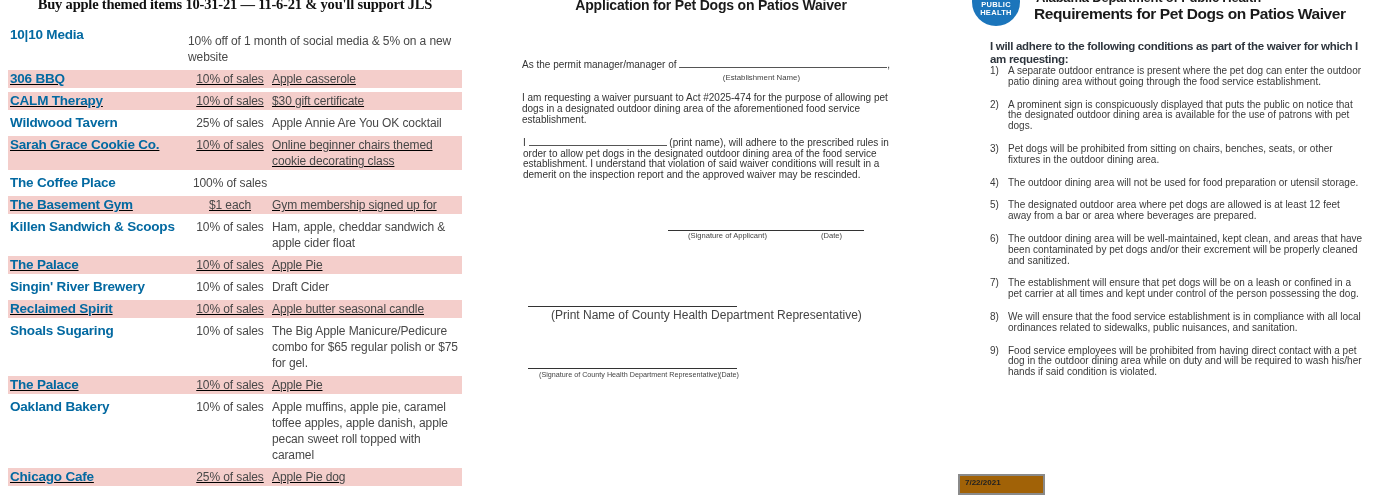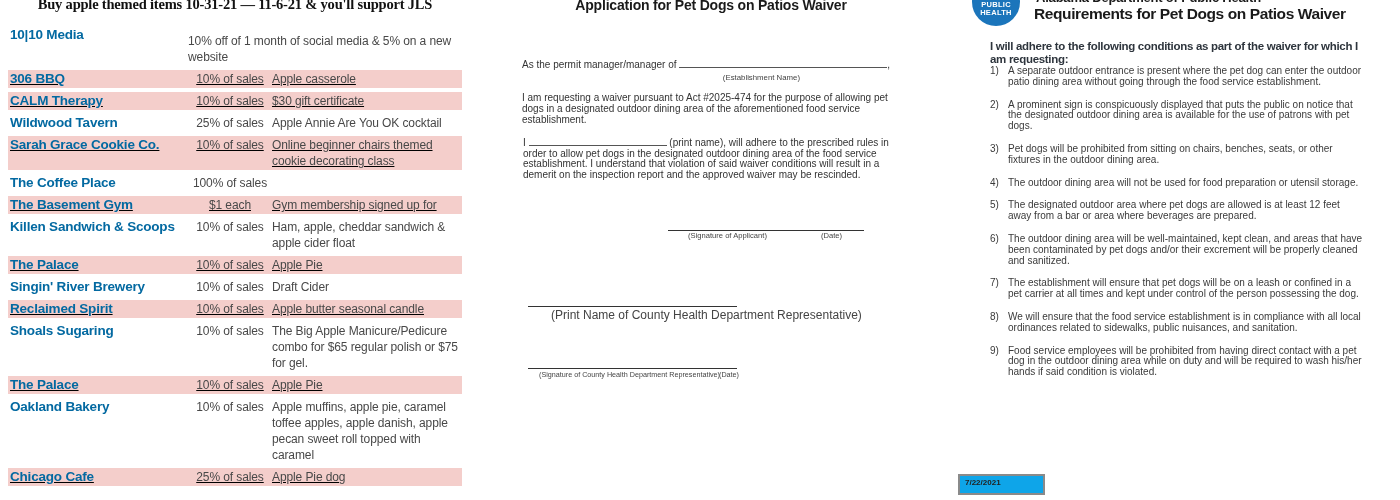--- a/index.html
+++ b/index.html
@@ -74,21 +74,21 @@
     font-weight:700; font-size:11.5px; line-height:13px; letter-spacing:-0.3px; color:#2e353d;
   }
   .r-list { position:absolute; left:32px; top:66px; width:374px; list-style:none; counter-reset:req; }
   .r-list li {
     counter-increment:req; position:relative; padding-left:18px;
     margin-bottom:12px; font-size:10px; line-height:10.8px; color:#3a3a3a;
   }
   .r-list li::before { content:counter(req) ")"; position:absolute; left:0; top:0; }
   .date-box {
     position:absolute; left:0; top:474px; width:87px; height:21px;
-    border:2px solid #8a8a8a; background:#0ea5e9; font-size:8px; font-weight:600;
+    border:2px solid #8a8a8a; background:#a16207; font-size:8px; font-weight:600;
     color:#222; padding:2px 5px;
   }
 </style>
 </head>
 <body>
 
 <div class="canvas">
 
   <section class="col-left">
     <div class="lt-title-clip">

